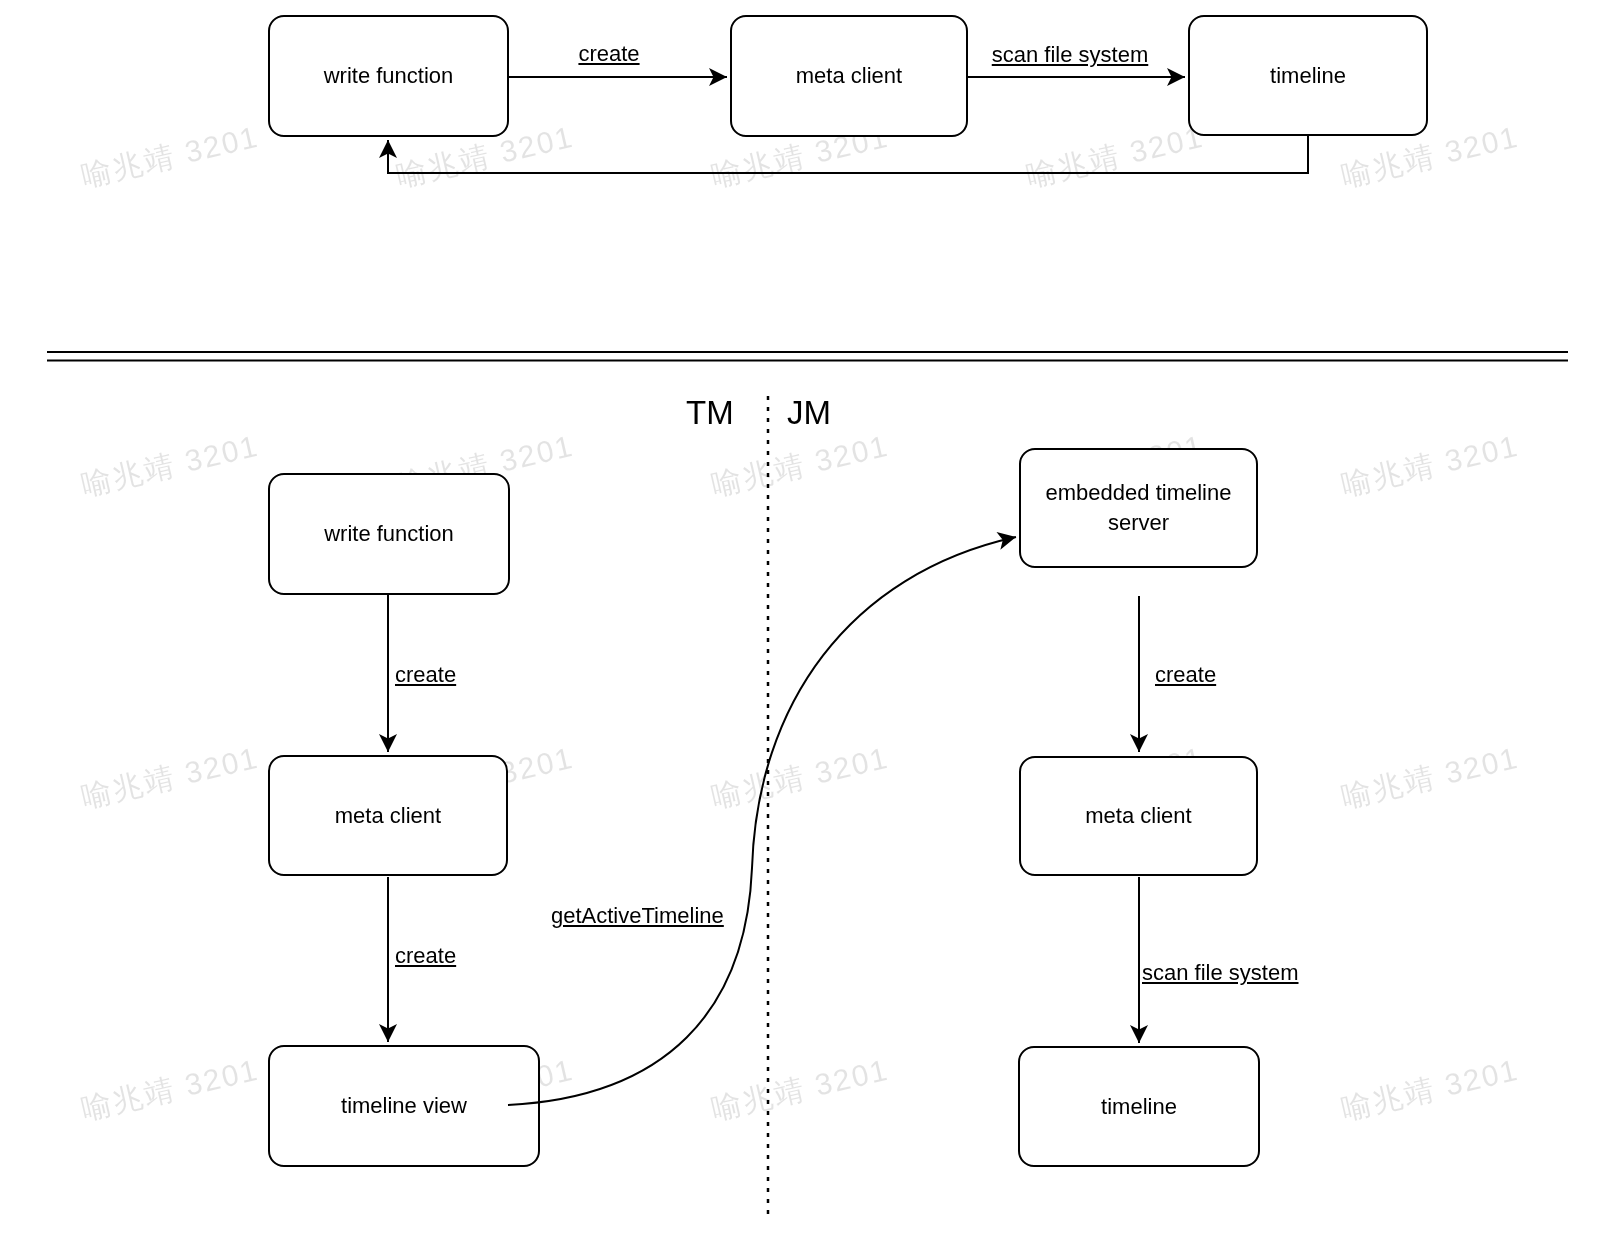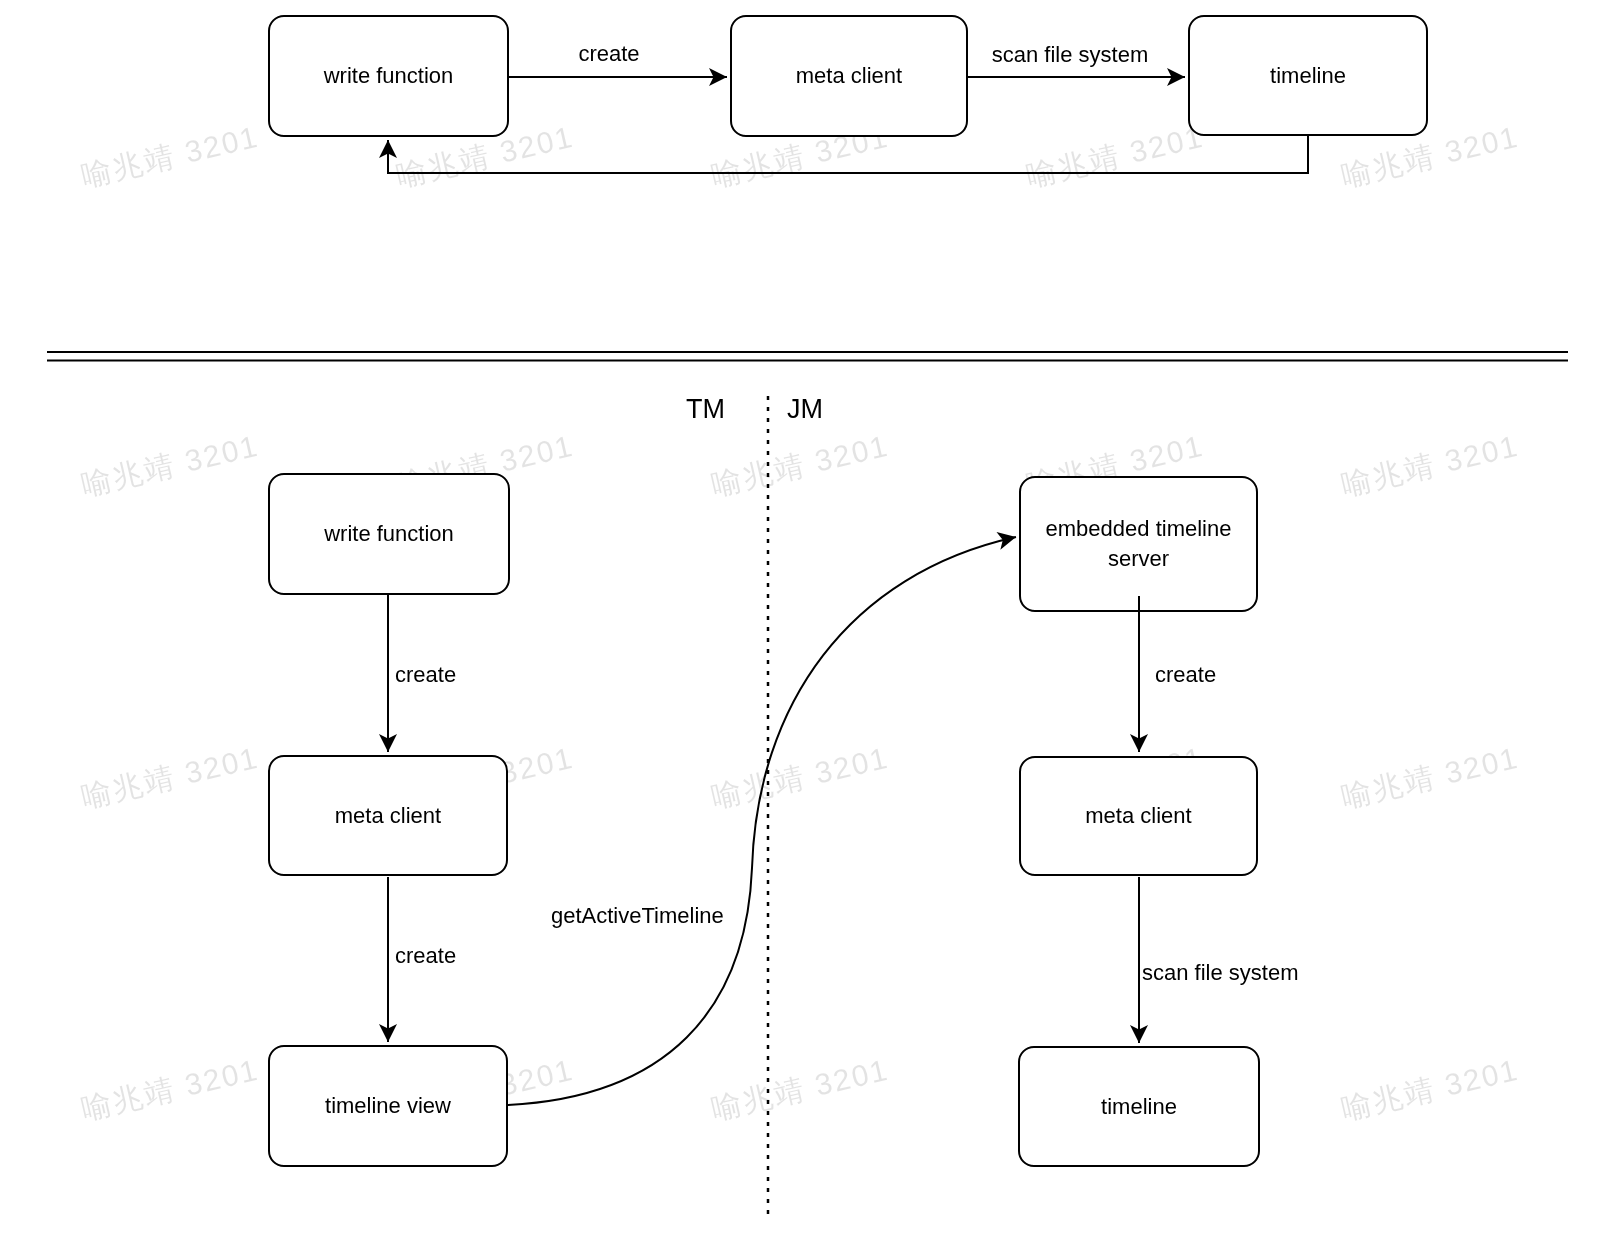--- a/index.html
+++ b/index.html
@@ -23,23 +23,24 @@
   }
   
   #connectors{position:absolute;left:0;top:0;z-index:3;}
   .edge{stroke:#000;stroke-width:2;fill:none;}
   .edge-arrow{marker-end:url(#arrowhead);}
   .dashed{stroke:#000;stroke-width:2.5;fill:none;stroke-dasharray:4 7;}
   
   .lbl{
     position:absolute;z-index:4;font-size:22px;line-height:1.1;background:#ffffff;
     white-space:nowrap;
+    text-decoration:underline;
   }
   .lbl.center{text-align:center;}
-  .lane-lbl{position:absolute;z-index:4;font-size:27px;line-height:1;}
+  .lane-lbl{position:absolute;z-index:4;font-size:33px;line-height:1;}
 </style>
 </head>
 <body>
 
 <div id="canvas">
 
   <div id="watermarks">
     <span class="wm" style="left:82px;top:157px">喻兆靖 3201</span>
     <span class="wm" style="left:397px;top:157px">喻兆靖 3201</span>
     <span class="wm" style="left:712px;top:157px">喻兆靖 3201</span>
@@ -61,23 +62,23 @@
     <span class="wm" style="left:1027px;top:1090px">喻兆靖 3201</span>
     <span class="wm" style="left:1342px;top:1090px">喻兆靖 3201</span>
   </div>
 
   <div class="node" style="left:268px;top:15px;width:241px;height:122px">write function</div>
   <div class="node" style="left:730px;top:15px;width:238px;height:122px">meta client</div>
   <div class="node" style="left:1188px;top:15px;width:240px;height:121px">timeline</div>
 
   <div class="node" style="left:268px;top:473px;width:242px;height:122px">write function</div>
   <div class="node" style="left:268px;top:755px;width:240px;height:121px">meta client</div>
-  <div class="node" style="left:268px;top:1045px;width:240px;height:122px">timeline view</div>
+  <div class="node" style="left:268px;top:1045px;width:272px;height:122px">timeline view</div>
 
-  <div class="node" style="left:1019px;top:476px;width:239px;height:136px">embedded timeline server</div>
+  <div class="node" style="left:1019px;top:448px;width:239px;height:120px">embedded timeline server</div>
   <div class="node" style="left:1019px;top:756px;width:239px;height:120px">meta client</div>
   <div class="node" style="left:1018px;top:1046px;width:242px;height:121px">timeline</div>
 
   <svg id="connectors" width="1620" height="1236" viewBox="0 0 1620 1236">
     <defs>
       <marker id="arrowhead" viewBox="0 0 20 20" refX="19" refY="10" markerWidth="20" markerHeight="20" markerUnits="userSpaceOnUse" orient="auto">
         <path d="M1,1 L19,10 L1,19 L5.5,10 Z" fill="#000"></path>
       </marker>
     </defs>
 

